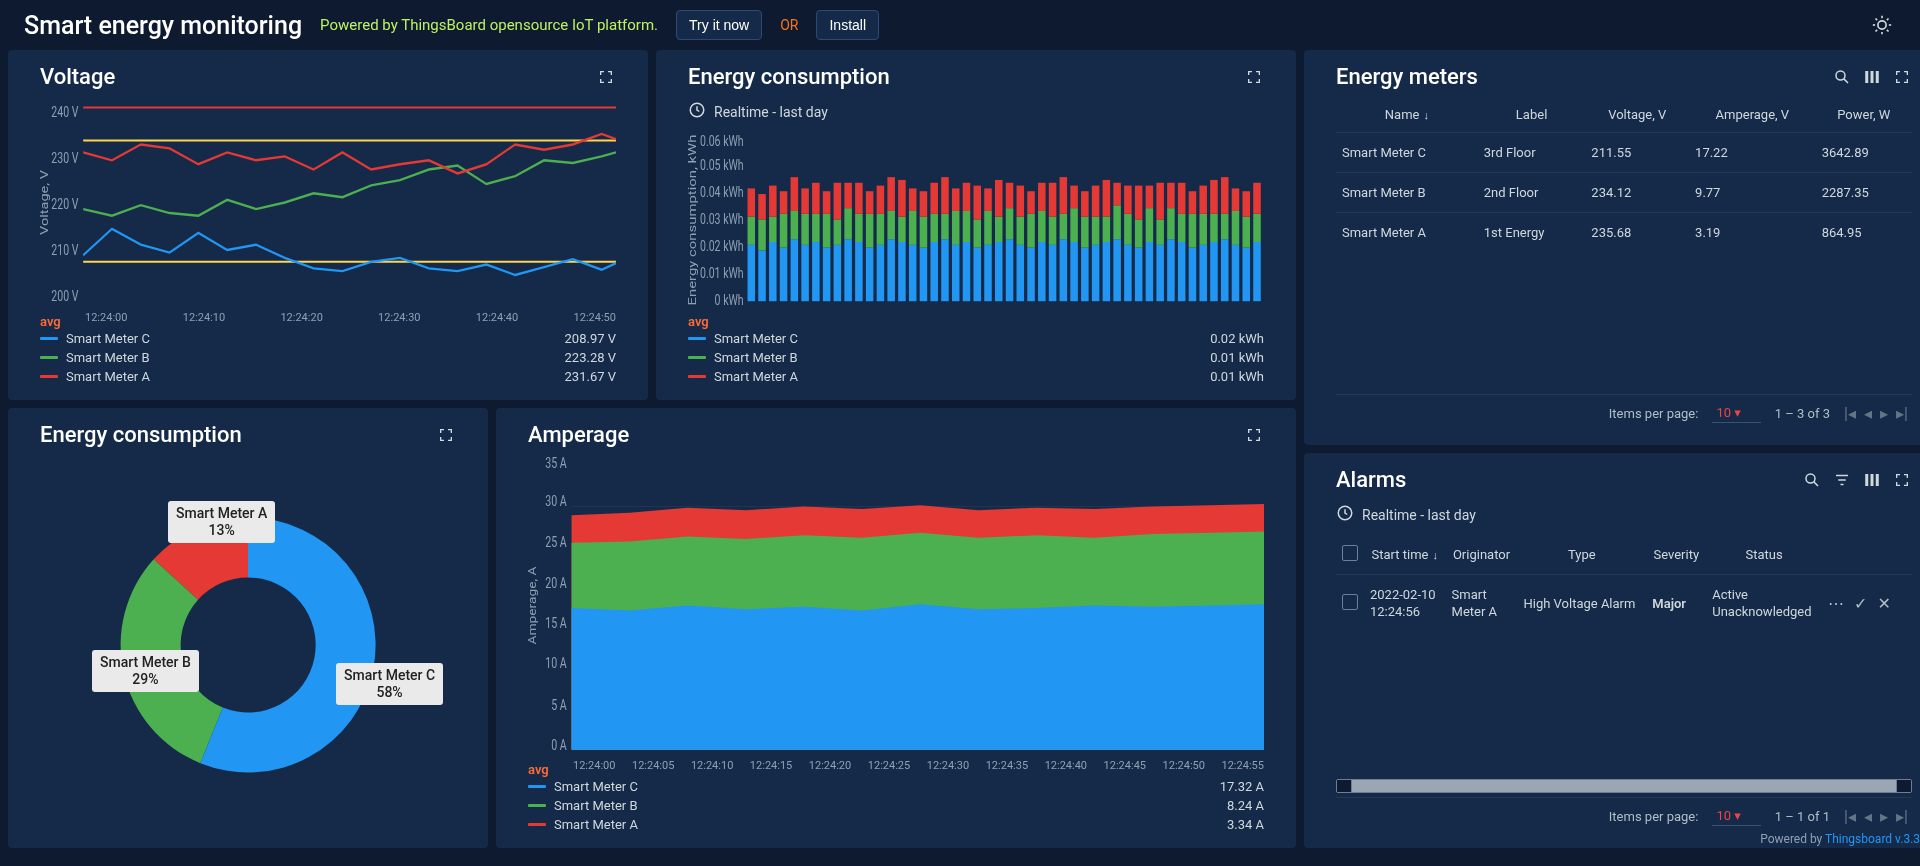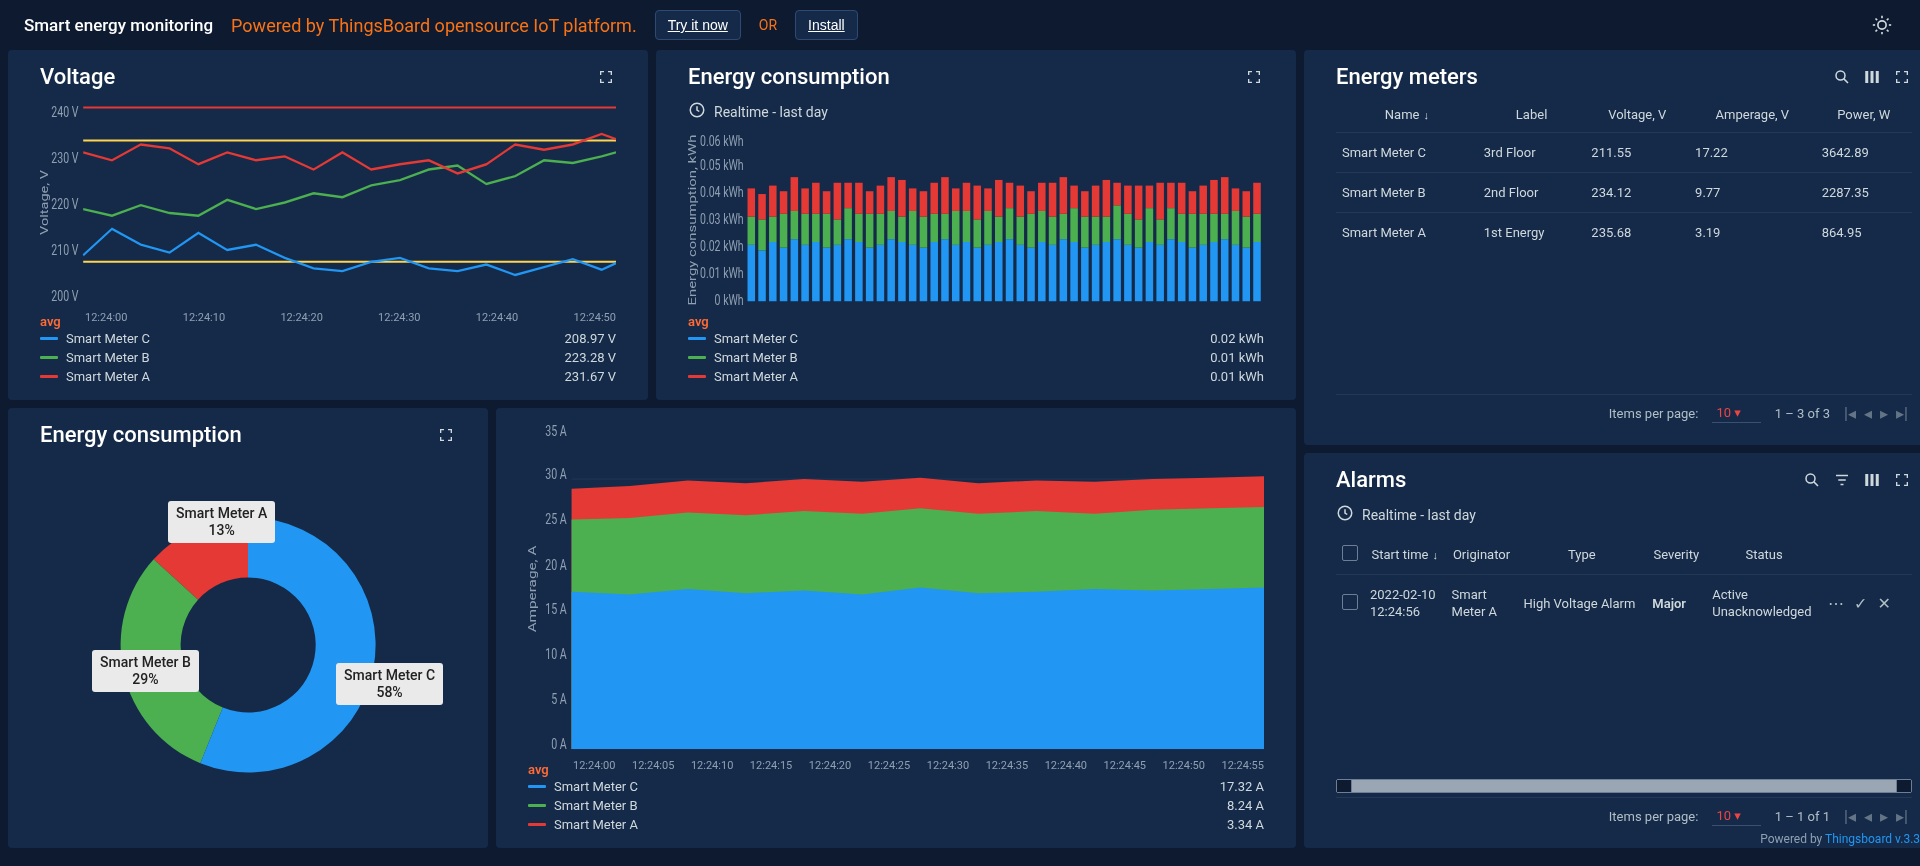--- a/index.html
+++ b/index.html
@@ -9,23 +9,23 @@
   font-family: Roboto, -apple-system, Helvetica, Arial, sans-serif;
   font-size: 13px;
   width: 1920px;
   height: 866px;
   overflow: hidden;
 }
 .topbar {
   display: flex; align-items: center;
   padding: 10px 24px; gap: 18px;
 }
-.title { color:#fff; font-size:17px; font-weight:500; }
-.subtitle { color:#f97316; font-size:18px; }
-.btn { background:#152a48; border:1px solid #2d4a73; color:#fff; padding:6px 12px; border-radius:4px; font-size:14px; cursor:pointer;text-decoration:underline; }
+.title { color:#fff; font-size:25px; font-weight:500; }
+.subtitle { color:#bef264; font-size:15px; }
+.btn { background:#152a48; border:1px solid #2d4a73; color:#fff; padding:6px 12px; border-radius:4px; font-size:14px; cursor:pointer; }
 .or { color:#f97316; font-size:14px; }
 .spacer { flex:1; }
 .icon-btn { width:28px; height:28px; display:flex; align-items:center; justify-content:center; cursor:pointer; color:#cfd8dc; }
 .grid {
   display:grid;
   grid-template-columns: 640px 640px 640px;
   grid-template-rows: 350px 440px;
   gap:8px;
   padding:0 8px 8px 8px;
 }
@@ -548,20 +548,30 @@
           <path d="M -31.8 78.8 A 85 85 0 1 0 0 -85 L 0 -45 A 45 45 0 1 1 -16.8 41.7 Z" fill="#2196f3"></path>
         </g>
       </svg>
       <div class="donut-label" style="top:46px;left:128px;"><span>Smart Meter A</span><br><span>13%</span></div>
       <div class="donut-label" style="top:195px;left:52px;"><span>Smart Meter B</span><br><span>29%</span></div>
       <div class="donut-label" style="top:208px;left:296px;"><span>Smart Meter C</span><br><span>58%</span></div>
     </div>
   </div>
 
   <div class="panel" style="grid-column:1 / span 2;grid-row:2;margin-left:488px;">
+    <div class="panel-header">
+      <div class="panel-title">Amperage</div>
+      <div class="panel-actions">
+          <div class="icon-btn">
+            <svg width="16" height="16" viewBox="0 0 24 24" fill="none" stroke="#cfd8dc" stroke-width="2">
+              <path d="M4 9V4h5M20 9V4h-5M4 15v5h5M20 15v5h-5"></path>
+            </svg>
+          </div>
+        </div>
+    </div>
     <div class="chart-area">
       <svg class="amp-svg" viewBox="0 0 760 240" preserveAspectRatio="none">
         <text class="ytitle" x="8" y="120" transform="rotate(-90 8 120)" text-anchor="middle">Amperage, A</text>
         <text class="tick" x="40" y="235" text-anchor="end">0 A</text>
         <text class="tick" x="40" y="203" text-anchor="end">5 A</text>
         <text class="tick" x="40" y="170" text-anchor="end">10 A</text>
         <text class="tick" x="40" y="138" text-anchor="end">15 A</text>
         <text class="tick" x="40" y="106" text-anchor="end">20 A</text>
         <text class="tick" x="40" y="73" text-anchor="end">25 A</text>
         <text class="tick" x="40" y="41" text-anchor="end">30 A</text>

